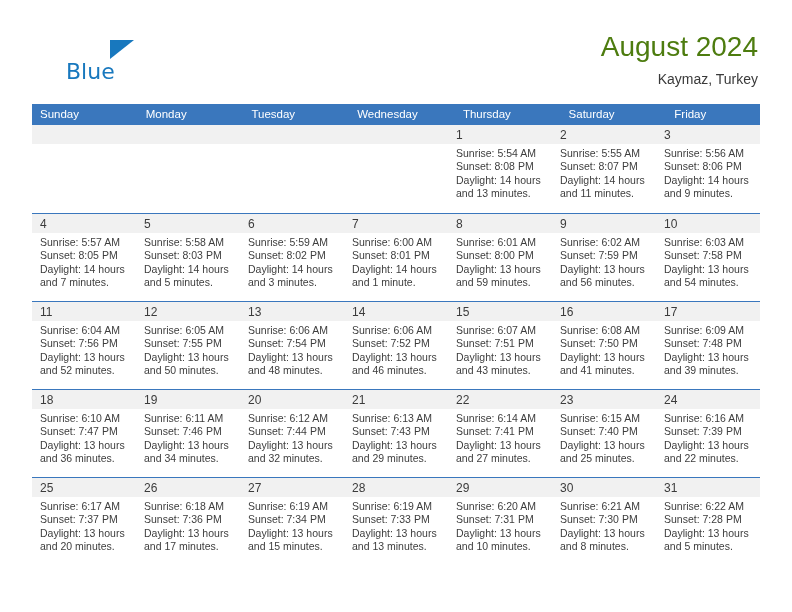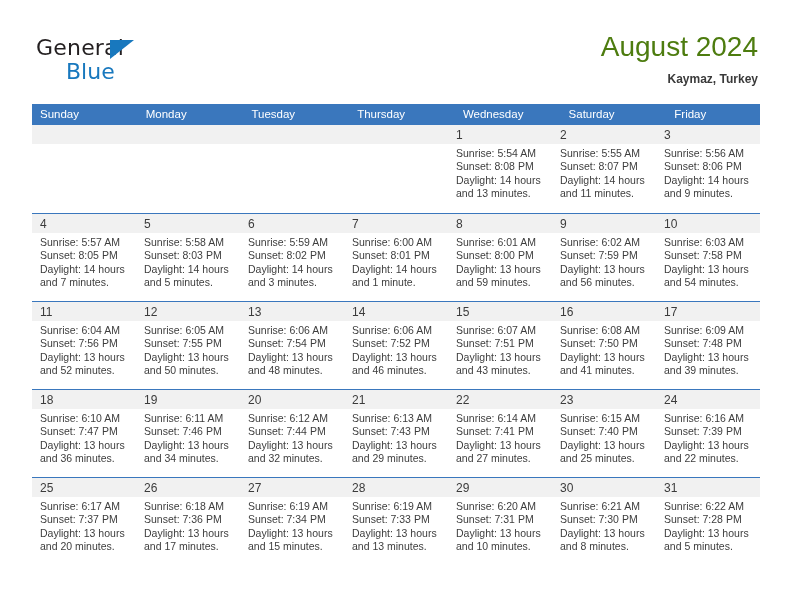--- a/index.html
+++ b/index.html
@@ -69,23 +69,23 @@
   }
   .cal-title {
     font-size: 28px;
     color: #4d7c0f;
     font-weight: 400;
     line-height: 34px;
     white-space: nowrap;
   }
   .cal-subtitle {
     margin-top: 6px;
-    font-size: 12px;
+    font-size: 14px;
     color: #3a3a3a;
-    font-weight: 700;
+    font-weight: 400;
     line-height: 18px;
     white-space: nowrap;
   }
 
   
   .calendar {
     position: absolute;
     left: 32px;
     top: 104px;
     width: 728px;
@@ -142,39 +142,38 @@
   }
 </style>
 </head>
 <body>
 
 <div class="page">
 
   <div class="header">
 
     <div class="logo">
-      <span class="logo-general">General</span>
       <span class="logo-tri"></span>
       <span class="logo-blue">Blue</span>
     </div>
 
     <div class="title-block">
       <div class="cal-title">August 2024</div>
       <div class="cal-subtitle">Kaymaz, Turkey</div>
     </div>
 
   </div>
 
   <div class="calendar">
     <div class="weekday-row" id="weekday-row">
         <div class="weekday">Sunday</div>
         <div class="weekday">Monday</div>
         <div class="weekday">Tuesday</div>
+        <div class="weekday">Wednesday</div>
         <div class="weekday">Thursday</div>
-        <div class="weekday">Wednesday</div>
         <div class="weekday">Saturday</div>
         <div class="weekday">Friday</div>
       </div>
     <div id="weeks-container">
         <div class="week-row first">
           <div class="day-cell empty">
             <div class="day-band"><span class="day-num"></span></div>
           </div>
           <div class="day-cell empty">
             <div class="day-band"><span class="day-num"></span></div>

